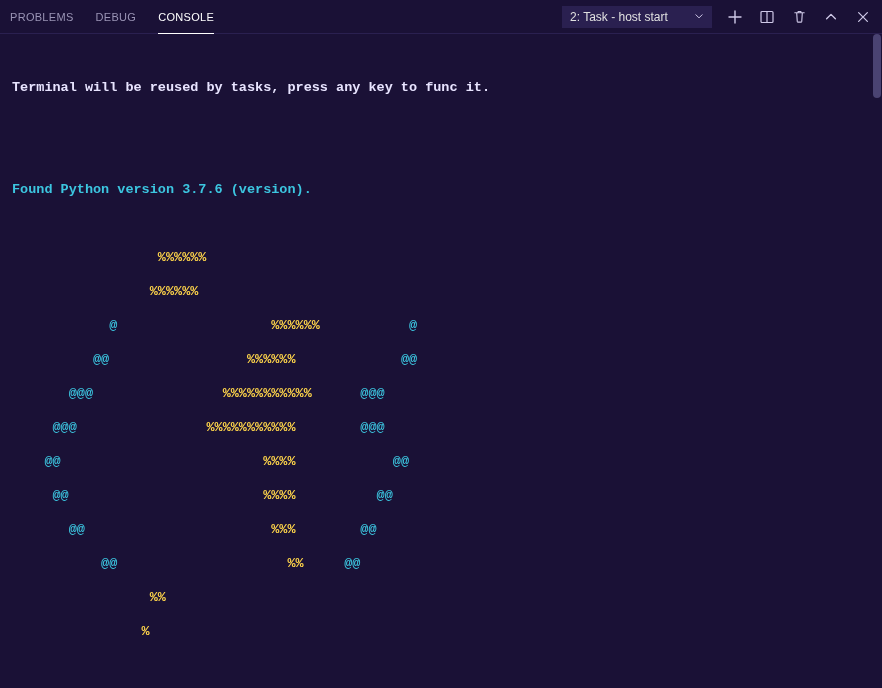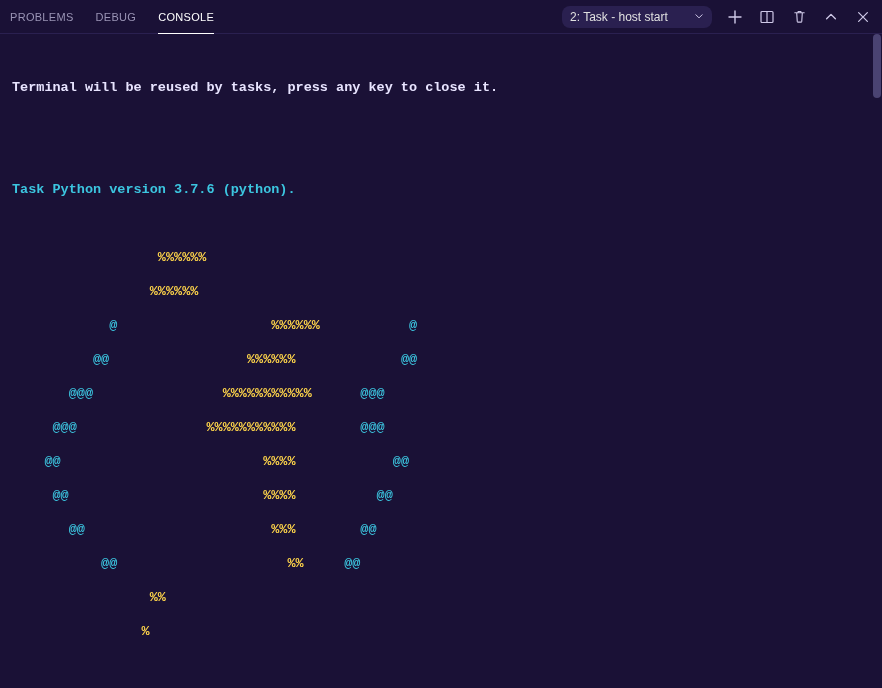--- a/index.html
+++ b/index.html
@@ -60,21 +60,21 @@
     display: flex;
     align-items: center;
     background: #2a2050;
     color: #e0e0e0;
     height: 22px;
     padding: 0 8px;
     min-width: 150px;
     font-size: 12px;
     cursor: pointer;
     justify-content: space-between;
-    border-radius: 8px;
+    border-radius: 0;
   }
   .dropdown-chevron {
     margin-left: 12px;
     color: #cfc9e8;
   }
   .icon-btn {
     width: 18px;
     height: 18px;
     display: flex;
     align-items: center;
@@ -156,24 +156,24 @@
     </div>
     <div class="icon-btn">
       <svg width="14" height="14" viewBox="0 0 16 16">
           <path d="M3 3l10 10M13 3L3 13" stroke="currentColor" stroke-width="1.4" stroke-linecap="round"></path>
         </svg>
     </div>
   </div>
 </div>
 
 <div class="terminal-body">
-<div class="line white">Terminal will be reused by tasks, press any key to close it.</div>
+<div class="line white">Terminal will be reused by tasks, press any key to func it.</div>
 <div class="line"></div>
 <div class="line"></div>
-<div class="line cyan">Task Python version 3.7.6 (python).</div>
+<div class="line cyan">Found Python version 3.7.6 (version).</div>
 <div class="line"></div>
 <div class="line"><span class="yellow-logo">                  %%%%%%</span></div>
 <div class="line"><span class="yellow-logo">                 %%%%%%</span></div>
 <div class="line"><span class="cyan-logo">            @   </span><span class="yellow-logo">                %%%%%%</span><span class="cyan-logo">           @</span></div>
 <div class="line"><span class="cyan-logo">          @@   </span><span class="yellow-logo">              %%%%%%</span><span class="cyan-logo">             @@</span></div>
 <div class="line"><span class="cyan-logo">       @@@    </span><span class="yellow-logo">            %%%%%%%%%%%</span><span class="cyan-logo">      @@@</span></div>
 <div class="line"><span class="cyan-logo">     @@@      </span><span class="yellow-logo">          %%%%%%%%%%%</span><span class="cyan-logo">        @@@</span></div>
 <div class="line"><span class="cyan-logo">    @@         </span><span class="yellow-logo">                %%%%</span><span class="cyan-logo">            @@</span></div>
 <div class="line"><span class="cyan-logo">     @@       </span><span class="yellow-logo">                 %%%%</span><span class="cyan-logo">          @@</span></div>
 <div class="line"><span class="cyan-logo">       @@     </span><span class="yellow-logo">                  %%%</span><span class="cyan-logo">        @@</span></div>

